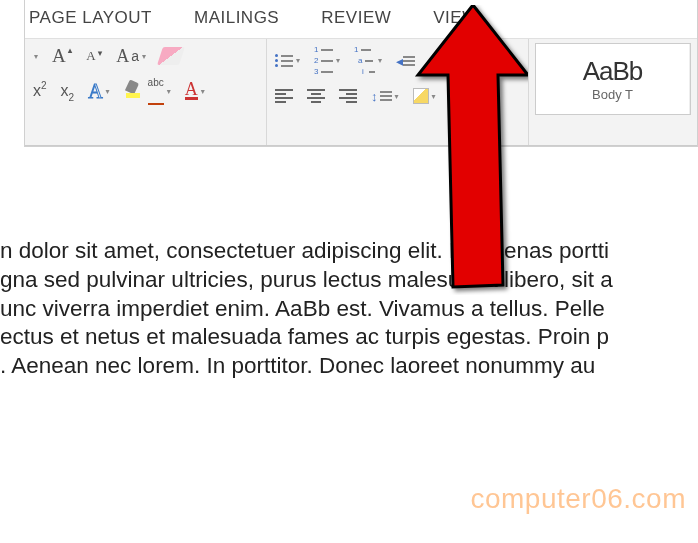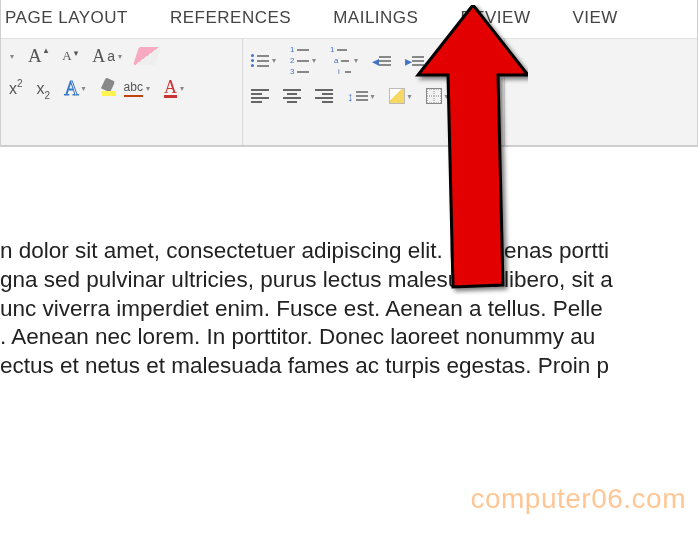--- a/index.html
+++ b/index.html
@@ -4,21 +4,21 @@
 <style>
 * { margin: 0; padding: 0; box-sizing: border-box; }
 body {
   font-family: "Segoe UI", Tahoma, sans-serif;
   background: #fff;
   width: 698px;
   height: 543px;
   overflow: hidden;
   position: relative;
 }
-.ribbon-container { border: 1px solid #d0d0d0; border-top: none; }
+.ribbon-container { border: 1px solid #d0d0d0; border-top: none; margin-left: 24px; }
 .tabs {
   display: flex;
   gap: 42px;
   padding: 8px 4px 10px 4px;
   font-size: 17px;
   color: #444;
   letter-spacing: 0.5px;
 }
 .tab { cursor: pointer; white-space: nowrap; }
 .ribbon {
@@ -195,21 +195,20 @@
   letter-spacing: 0.5px;
 }
 </style>
 </head>
 <body>
 
 <div class="ribbon-container">
 
   <div class="tabs">
     <div class="tab">PAGE LAYOUT</div>
-    <div class="tab">REFERENCES</div>
     <div class="tab">MAILINGS</div>
     <div class="tab">REVIEW</div>
     <div class="tab">VIEW</div>
   </div>
 
   <div class="ribbon">
 
     <div class="group font-group">
       <div class="rows">
         <div class="row">
@@ -242,21 +241,21 @@
             </span>
           <span class="btn">
               <span class="outlineA">A</span>
               <span class="dd">▾</span>
             </span>
           <span class="btn">
             <span class="highlighter">
                 <span class="body"></span>
                 <span class="tip"></span>
               </span>
-            <span style="font-size:12px;border-bottom:2px solid #c2410c;padding-bottom:1px;">abc</span>
+            <span style="font-size:10px;border-bottom:2px solid #c2410c;padding-bottom:15px;">abc</span>
             <span class="dd">▾</span>
           </span>
           <span class="btn">
               <span class="fontcolorA">A</span>
               <span class="dd">▾</span>
             </span>
         </div>
       </div>
     </div>
 
@@ -385,31 +384,40 @@
                 <span></span>
                 <span></span>
                 <span></span>
               </span>
               <span class="dd">▾</span>
             </span>
         </div>
       </div>
     </div>
 
+    <div class="styles-group">
+      <div class="style-gallery">
+        <div class="style-item">
+          <div class="style-preview">AaBb</div>
+          <div class="style-name">Body T</div>
+        </div>
+      </div>
+      <div class="group-label">&nbsp;</div>
+    </div>
 
   </div>
 </div>
 
 <div class="doc-area">
   <div class="doc-text">
     <div>n dolor sit amet, consectetuer adipiscing elit. Maecenas portti</div>
     <div>gna sed pulvinar ultricies, purus lectus malesuada libero, sit a</div>
-    <div>unc viverra imperdiet enim. Fusce est. Aenean a tellus. Pelle</div>
+    <div>unc viverra imperdiet enim. AaBb est. Vivamus a tellus. Pelle</div>
+    <div>ectus et netus et malesuada fames ac turpis egestas. Proin p</div>
     <div>. Aenean nec lorem. In porttitor. Donec laoreet nonummy au</div>
-    <div>ectus et netus et malesuada fames ac turpis egestas. Proin p</div>
   </div>
 </div>
 
 <svg class="arrow" viewBox="0 0 130 290">
   <defs>
     <filter id="ds" x="-20%" y="-20%" width="140%" height="140%">
       <feDropShadow dx="3" dy="3" stdDeviation="2" flood-opacity="0.5"></feDropShadow>
     </filter>
   </defs>
   <path d="M 75 0 L 130 70 L 100 70 L 105 280 L 55 282 L 50 70 L 20 70 Z" fill="#e20000" stroke="#000" stroke-width="3" filter="url(#ds)"></path>

